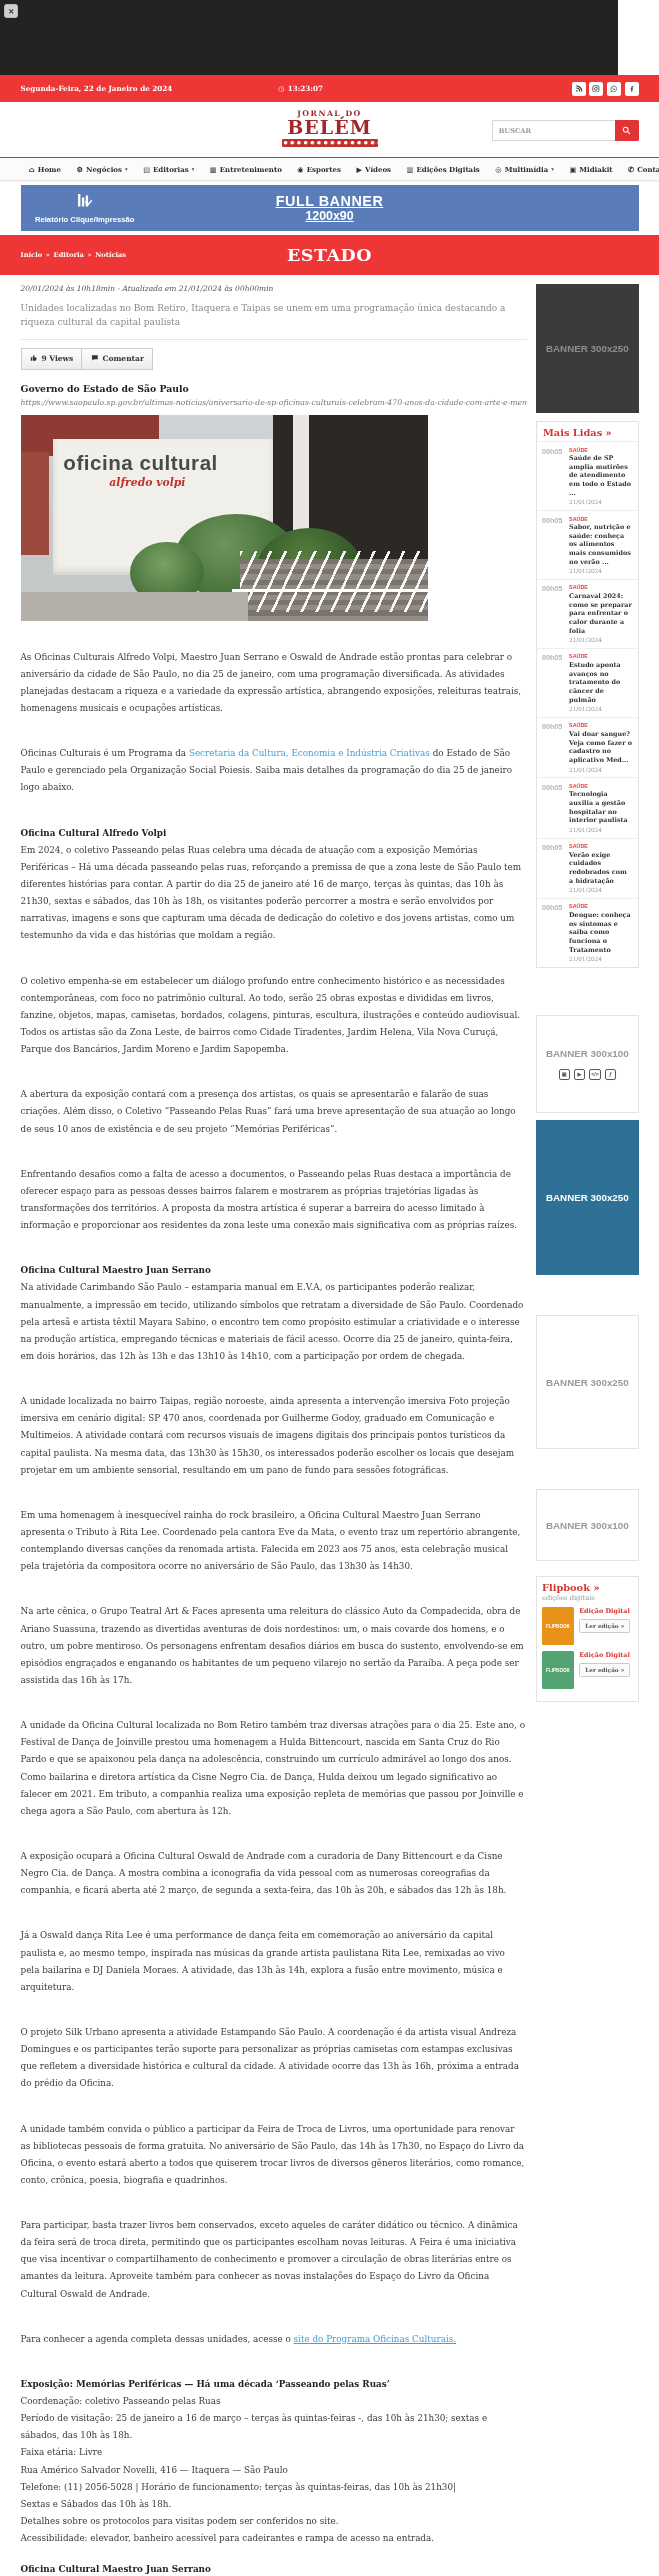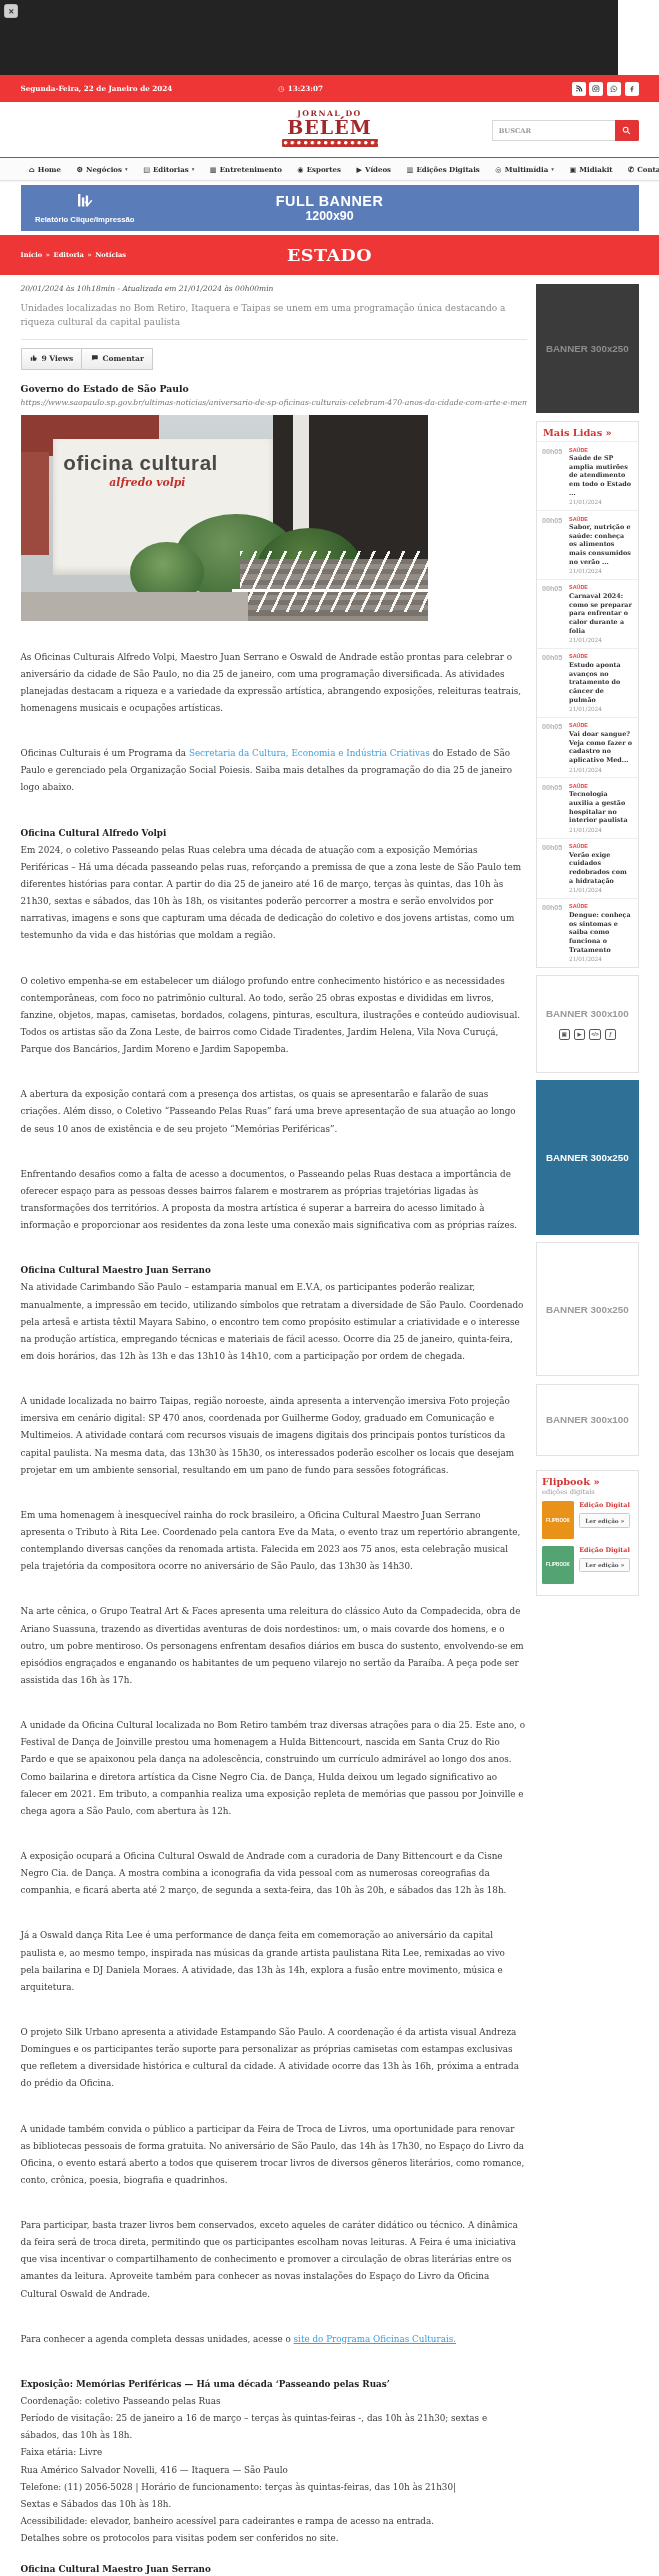--- a/index.html
+++ b/index.html
@@ -38,21 +38,21 @@
   nav.main .inner { width:618px; margin:0 auto; display:flex; gap:15.5px; height:21.6px; align-items:center; padding-left:8.2px; }
   .nav-item { display:flex; align-items:center; gap:3.1px; font:bold 7px "DejaVu Serif",serif; color:#2e2e2e; cursor:pointer; white-space:nowrap; }
   .nav-item .g { font-size:7.2px; }
   .nav-item .caret { font-size:5.2px; color:#555; }
 
   
   .fullbanner { width:618px; height:46px; margin:4.1px auto; display:flex; align-items:center; position:relative; color:#fff; }
   .fullbanner.blue { background:#5a7cb8; }
   .fb-report { display:flex; align-items:center; gap:5.2px; margin-left:14.4px; font:bold 7.7px "Liberation Sans",sans-serif;flex-direction:column; }
   .fb-report svg { width:17.5px; height:17.5px; }
-  .fb-center { position:absolute; left:50%; transform:translateX(-50%); text-align:center; font-family:"Liberation Sans",sans-serif; font-weight:bold; }
+  .fb-center { position:absolute; left:50%; transform:translateX(-50%); text-align:center; font-family:"Liberation Sans",sans-serif; font-weight:bold;text-decoration:underline; }
   .fb-center .a { font-size:14.4px; letter-spacing:0.5px; }
   .fb-center .b { font-size:12.4px; }
 
   
   .section-bar { background:#ee3636; height:40px; position:relative; display:flex; align-items:center; }
   .section-bar .crumbs { position:absolute; left:20.6px; font:bold 6.7px "DejaVu Serif",serif; color:#fff; }
   .section-bar .crumbs .sep { margin:0 3.6px; opacity:.85; }
   .section-bar h1 { width:100%; text-align:center; font:bold 17.5px "DejaVu Serif",serif; color:#fff; letter-spacing:0.5px; }
 
   
@@ -95,21 +95,21 @@
   .blk.h { margin:13.4px 0 0; font-weight:bold; color:#222; }
   .blk.hb { margin:13.4px 0 0; font-weight:bold; color:#222; }
   .blk.ls { margin:0 0 13.4px; }
   .blk a { color:#41a0dc; text-decoration:none; }
   .blk a.u { text-decoration:underline; }
 
   
   .sb-banner { width:103px; display:flex; align-items:center; justify-content:center; font:bold 9.8px "Liberation Sans",sans-serif; text-align:center; }
   .sb-dark { background:#3b3b3b; color:#8d8d8d; height:129px; }
   .sb-blue { background:#2f7096; color:#fff; height:155px; }
-  .sb-white { background:#fff; border:0.5px solid #e2e2e2; color:#9a9a9a; flex-direction:column; gap:9.3px; }
+  .sb-white { background:#fff; border:0.5px solid #e2e2e2; color:#9a9a9a; flex-direction:column; gap:9.3px;margin-top:40px; }
   .sb-white .mrow { display:flex; gap:4.1px; color:#555; font:bold 6.7px "Liberation Sans",sans-serif; align-items:center; }
   .sb-white .mrow .mi { width:11.3px; height:11.3px; border:1px solid #555; border-radius:2.1px; display:flex; align-items:center; justify-content:center; font-size:5.2px; }
   .ml-box { background:#fff; border:0.5px solid #e2e2e2; }
   .ml-head { padding:5.2px 6.2px 3.1px; font:bold 9.8px "DejaVu Serif",serif; color:#d43535; }
   .ml-head .arr { color:#d43535; }
   .ml-item { display:flex; gap:4.1px; padding:4.6px 5.2px; border-top:0.5px solid #eee; cursor:pointer; }
   .ml-time { width:23px; flex:none; font:bold 7.2px "Liberation Sans",sans-serif; color:#b5b5b5; }
   .ml-cat { font:bold 5.4px "Liberation Sans",sans-serif; color:#e23b3b; margin-bottom:1.5px; }
   .ml-title { font:bold 6.4px/1.35 "DejaVu Serif",serif; color:#333; }
   .ml-date { font:5.7px "DejaVu Serif",serif; color:#999; margin-top:2.1px; }
@@ -327,22 +327,22 @@
         <div class="blk p">Para participar, basta trazer livros bem conservados, exceto aqueles de caráter didático ou técnico. A dinâmica da feira será de troca direta, permitindo que os participantes escolham novas leituras. A Feira é uma iniciativa que visa incentivar o compartilhamento de conhecimento e promover a circulação de obras literárias entre os amantes da leitura. Aproveite também para conhecer as novas instalações do Espaço do Livro da Oficina Cultural Oswald de Andrade.</div>
         <div class="blk p">Para conhecer a agenda completa dessas unidades, acesse o <a href="#" class="u">site do Programa Oficinas Culturais.</a></div>
         <div class="blk h">Exposição: Memórias Periféricas — Há uma década ‘Passeando pelas Ruas’</div>
         <div class="blk ls">
           <div>Coordenação: coletivo Passeando pelas Ruas</div>
           <div>Período de visitação: 25 de janeiro a 16 de março – terças às quintas-feiras -, das 10h às 21h30; sextas e sábados, das 10h às 18h.</div>
           <div>Faixa etária: Livre</div>
           <div>Rua Américo Salvador Novelli, 416 — Itaquera — São Paulo</div>
           <div>Telefone: (11) 2056-5028 | Horário de funcionamento: terças às quintas-feiras, das 10h às 21h30|</div>
           <div>Sextas e Sábados das 10h às 18h.</div>
+          <div>Detalhes sobre os protocolos para visitas podem ser conferidos no site.</div>
           <div>Acessibilidade: elevador, banheiro acessível para cadeirantes e rampa de acesso na entrada.</div>
-          <div>Detalhes sobre os protocolos para visitas podem ser conferidos no site.</div>
         </div>
         <div class="blk hb">
           <div>Oficina Cultural Maestro Juan Serrano</div>
           <div>25 de janeiro, quinta-feira</div>
         </div>
         <div class="blk h">Carimbando São Paulo — Estamparia Manual em E.V.A</div>
         <div class="blk ls">
           <div>Coordenação: Mayara Sabino</div>
           <div>Turma A: 12h às 13h</div>
           <div>Turma B: 13h10 às 14h10</div>

